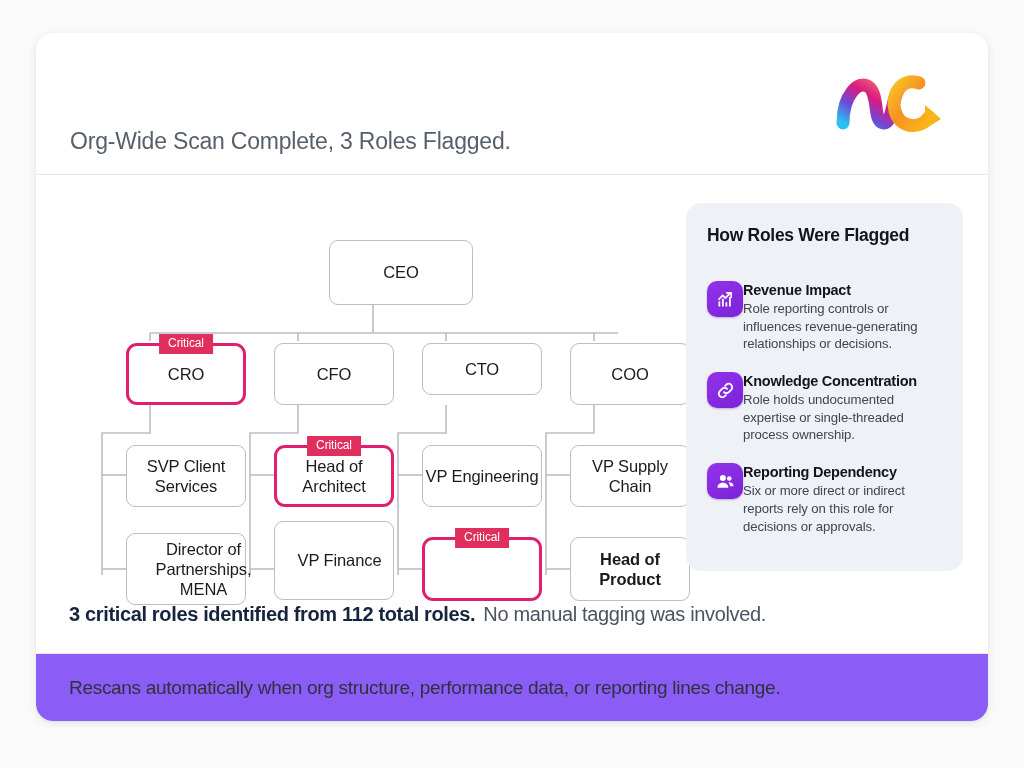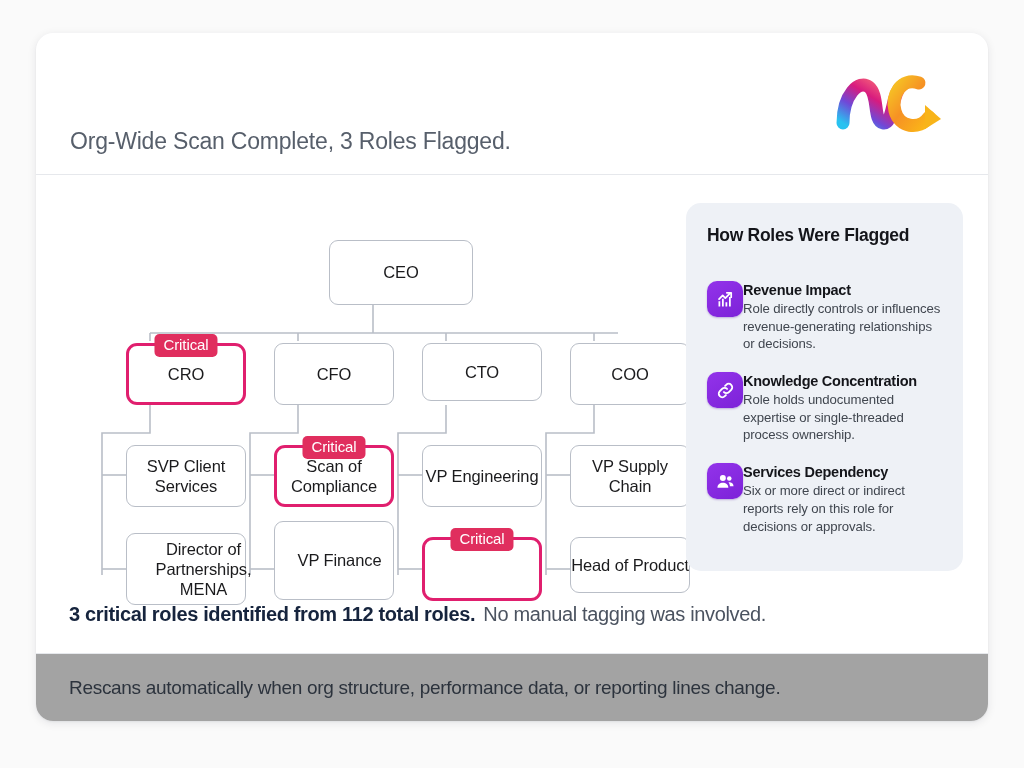--- a/index.html
+++ b/index.html
@@ -52,23 +52,23 @@
     letter-spacing: -.1px;
   }
   .node.critical {
     border: 3.4px solid #e01f6e;
     border-radius: 11px;
   }
   .badge {
     position: absolute; top: -12.5px; left: 50%; transform: translateX(-50%);
     background: #e02e5e;
     color: #ffffff;
-    font-size: 15px; font-weight: 500;
+    font-size: 12px; font-weight: 500;
     padding: 2.5px 9px 3px;
-    border-radius: 5px;
+    border-radius: 0;
     white-space: nowrap;
     letter-spacing: -.1px;
   }
 
   
   .panel {
     position: absolute; left: 650px; top: 170px;
     width: 277px; height: 368px;
     background: #eef1f6;
     border-radius: 15px;
@@ -96,21 +96,21 @@
   .summary {
     position: absolute; left: 33px; top: 570px; width: 900px;
     font-size: 20px; letter-spacing: -.35px; white-space: nowrap;
   }
   .summary b { color: #16243d; font-weight: bold; }
   .summary span.light { color: #4b5360; font-weight: normal; margin-left: 8px; }
 
   
   .footer {
     position: absolute; left: 0; bottom: 0; width: 952px; height: 68px;
-    background: #a3a3a3;
+    background: #8b5cf6;
     border-top: 1px solid #e6e8ec;
     display: flex; align-items: center;
   }
   .footer-text {
     margin-left: 33px; font-size: 19px; color: #2c333d; letter-spacing: -.3px;
   }
 </style>
 </head>
 <body>
 
@@ -177,69 +177,69 @@
         <span>CEO</span>
       </div>
 
       <div class="node critical" style="left:90px; top:168px; width:120px; height:62px;">
         <span class="badge">Critical</span>
         <span>CRO</span>
       </div>
       <div class="node" style="left:238px; top:168px; width:120px; height:62px;">
         <span>CFO</span>
       </div>
-      <div class="node" style="left:386px; top:168px; width:120px; height:58px;">
+      <div class="node" style="left:386px; top:168px; width:120px; height:52px;">
         <span>CTO</span>
       </div>
       <div class="node" style="left:534px; top:168px; width:120px; height:62px;">
         <span>COO</span>
       </div>
 
       <div class="node" style="left:90px; top:270px; width:120px; height:62px;">
         <span>SVP Client Services</span>
       </div>
       <div class="node critical" style="left:238px; top:270px; width:120px; height:62px;">
         <span class="badge">Critical</span>
-        <span>Scan of Compliance</span>
+        <span>Head of Architect</span>
       </div>
       <div class="node" style="left:386px; top:270px; width:120px; height:62px;">
         <span>VP Engineering</span>
       </div>
       <div class="node" style="left:534px; top:270px; width:120px; height:62px;">
         <span>VP Supply Chain</span>
       </div>
 
       <div class="node" style="left:90px; top:358px; width:120px; height:72px;padding-left:35px;">
         <span>Director of Partnerships, MENA</span>
       </div>
       <div class="node" style="left:238px; top:346px; width:120px; height:79px;padding-left:11px;">
         <span>VP Finance</span>
       </div>
       <div class="node critical" style="left:386px; top:362px; width:120px; height:64px;">
         <span class="badge">Critical</span>
       </div>
-      <div class="node" style="left:534px; top:362px; width:120px; height:56px;">
+      <div class="node" style="left:534px; top:362px; width:120px; height:64px;font-weight:bold;">
         <span>Head of Product</span>
       </div>
     </div>
 
     <div class="panel">
       <div class="panel-title">How Roles Were Flagged</div>
 
       <div class="criterion">
         <div class="tile">
           <svg viewBox="0 0 24 24" width="21" height="21" fill="#ffffff" aria-hidden="true">
             <path d="M4 20h2v-6H4v6zm4 0h2v-9H8v9zm4 0h2v-5h-2v5zm4 0h2v-11h-2v11z"></path>
             <path d="M4.6 11.6l4.2-4.2 3 3 5.3-5.3" stroke="#ffffff" stroke-width="2" fill="none" stroke-linecap="round" stroke-linejoin="round"></path>
             <path d="M13.5 4.3h5v5" stroke="#ffffff" stroke-width="2" fill="none" stroke-linecap="round" stroke-linejoin="round"></path>
           </svg>
         </div>
         <div class="crit-body">
           <div class="crit-name">Revenue Impact</div>
-          <div class="crit-desc">Role directly controls or influences revenue-generating relationships or decisions.</div>
+          <div class="crit-desc">Role reporting controls or influences revenue-generating relationships or decisions.</div>
         </div>
       </div>
 
       <div class="criterion">
         <div class="tile">
           <svg viewBox="0 0 24 24" width="21" height="21" fill="none" stroke="#ffffff" stroke-width="2.1" stroke-linecap="round" aria-hidden="true">
             <path d="M10.2 13.8a4 4 0 005.7 0l2.6-2.6a4 4 0 10-5.7-5.7l-1.3 1.3"></path>
             <path d="M13.8 10.2a4 4 0 00-5.7 0l-2.6 2.6a4 4 0 105.7 5.7l1.3-1.3"></path>
           </svg>
         </div>
@@ -252,21 +252,21 @@
       <div class="criterion">
         <div class="tile">
           <svg viewBox="0 0 24 24" width="21" height="21" fill="#ffffff" aria-hidden="true">
             <circle cx="9" cy="8" r="3.4"></circle>
             <circle cx="16.3" cy="8.6" r="2.6"></circle>
             <path d="M2.8 19c0-3.5 2.8-5.6 6.2-5.6s6.2 2.1 6.2 5.6H2.8z"></path>
             <path d="M16.3 12.8c2.8 0 4.9 1.8 4.9 4.6h-4.2c0-1.8-.6-3.4-1.7-4.5.3-.1.7-.1 1-.1z"></path>
           </svg>
         </div>
         <div class="crit-body">
-          <div class="crit-name">Services Dependency</div>
+          <div class="crit-name">Reporting Dependency</div>
           <div class="crit-desc">Six or more direct or indirect reports rely on this role for decisions or approvals.</div>
         </div>
       </div>
     </div>
 
     <div class="summary">
       <b>3 critical roles identified from 112 total roles.</b><span class="light">No manual tagging was involved.</span>
     </div>
 
     <div class="footer">

